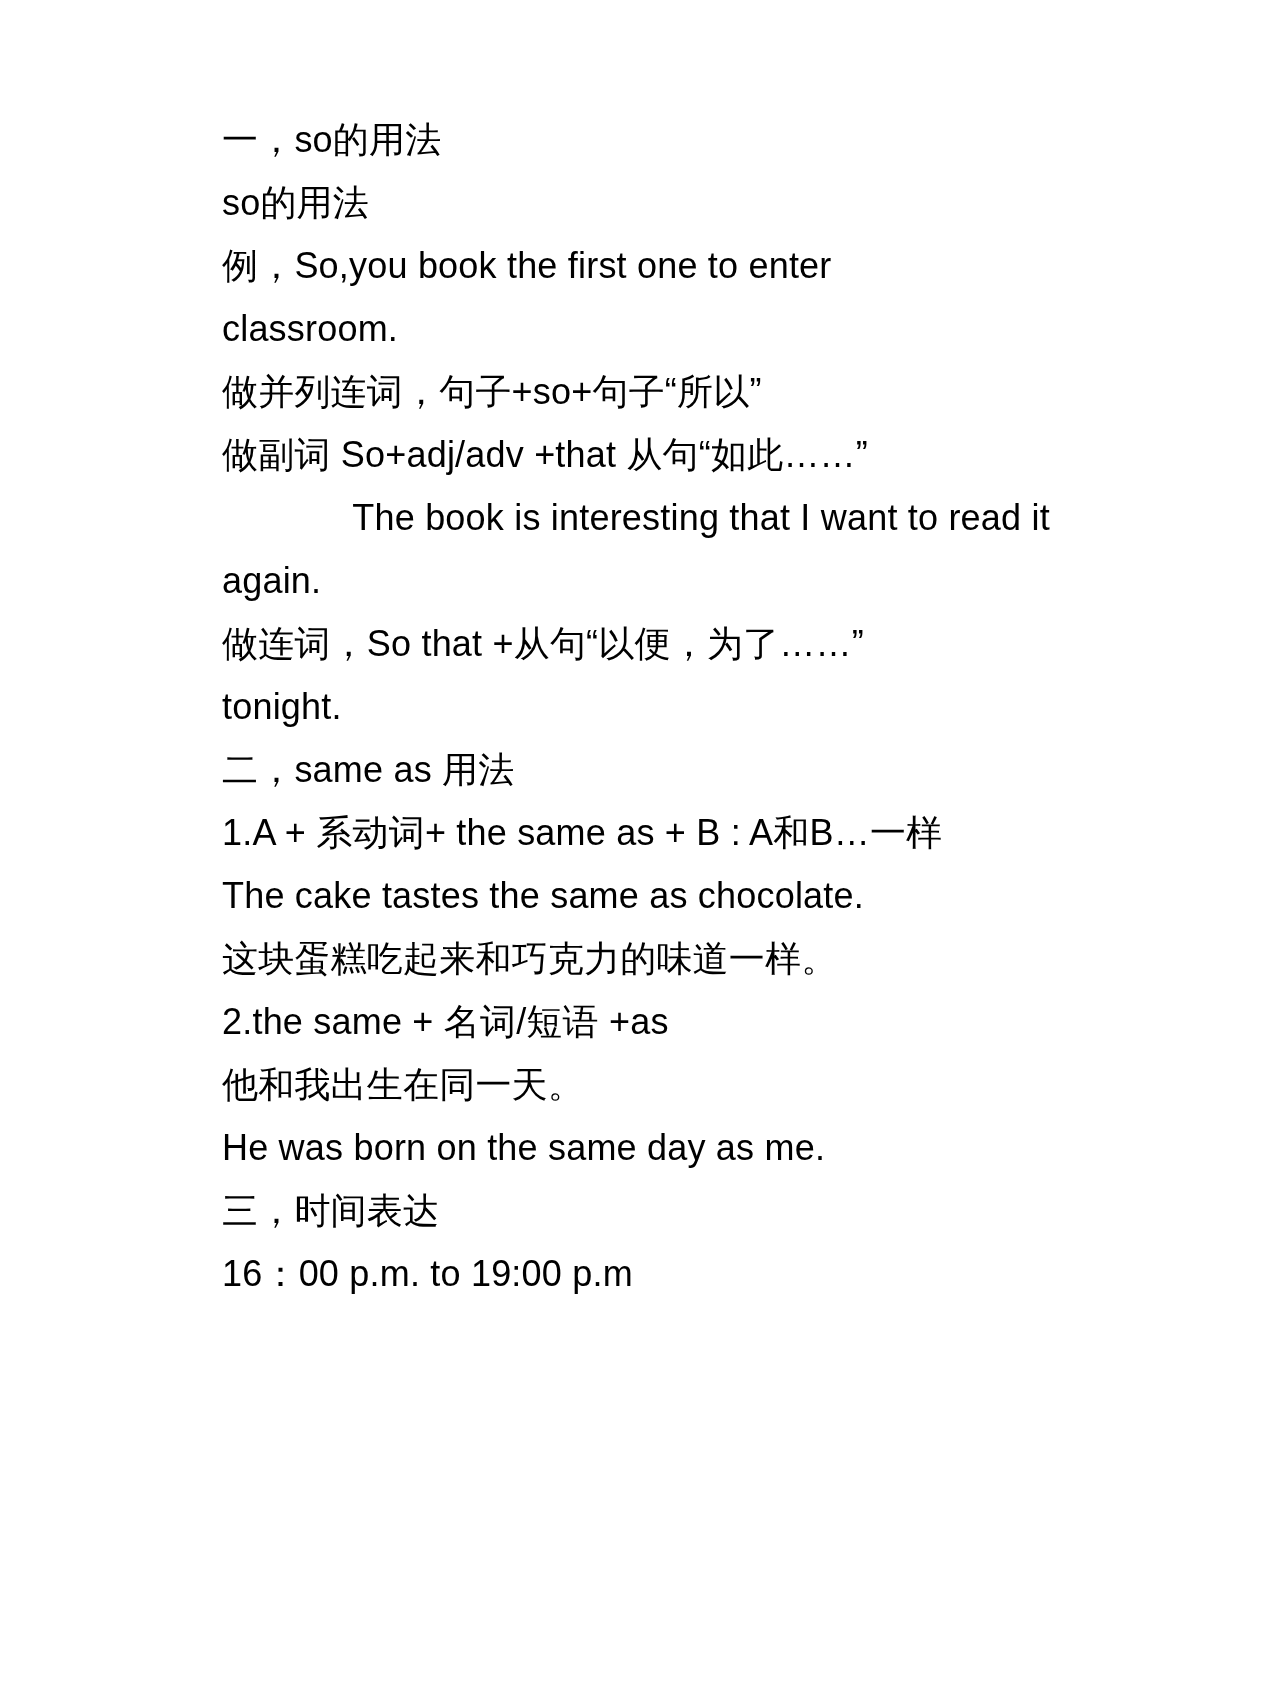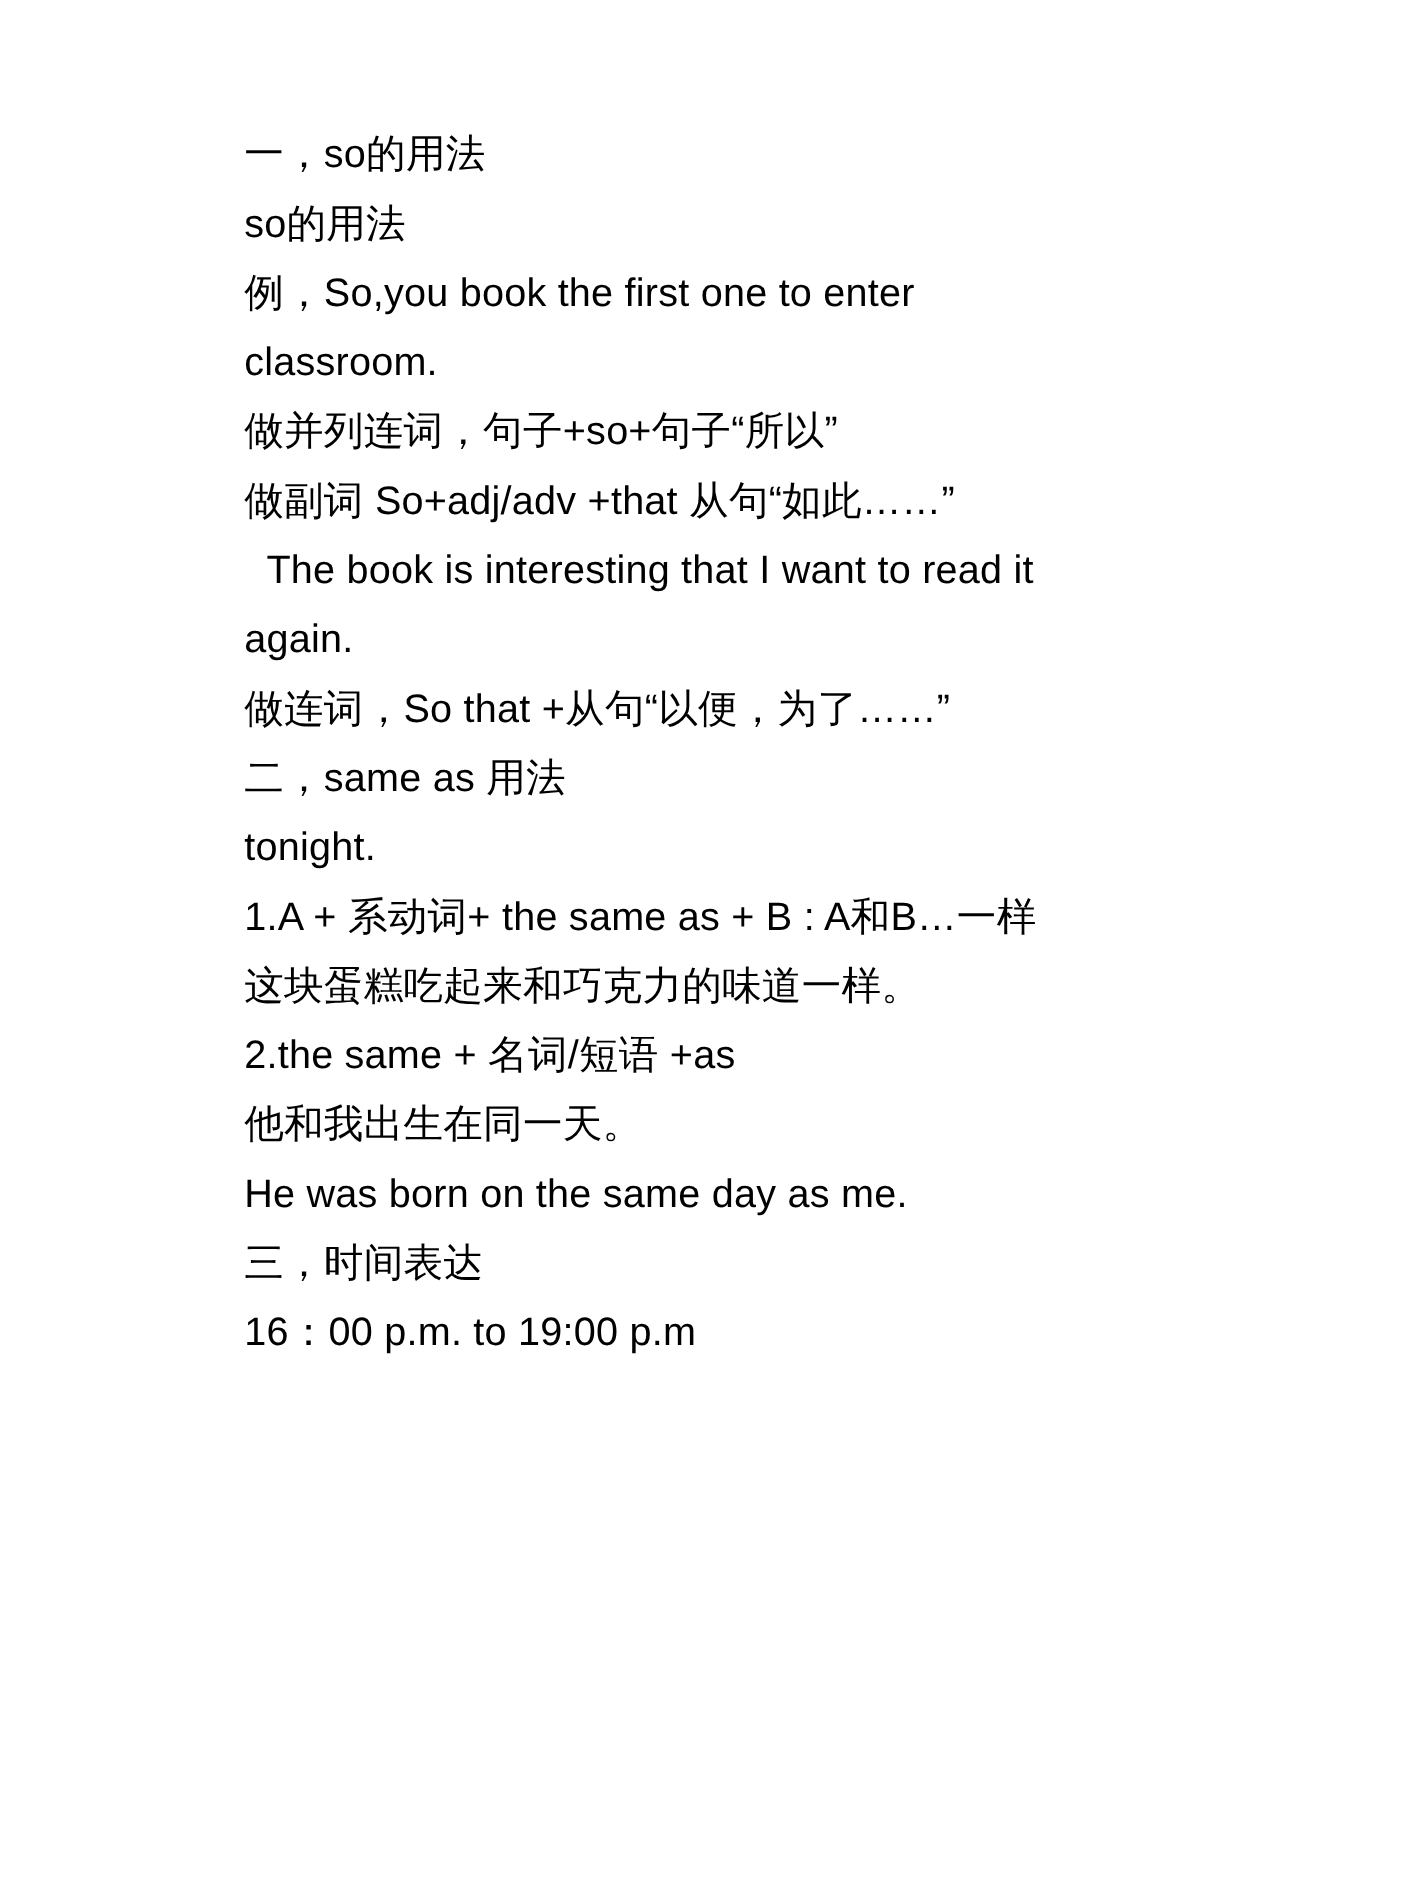--- a/index.html
+++ b/index.html
@@ -27,39 +27,41 @@
   .line {
     font-size: 36px;
     line-height: 63px;
     letter-spacing: 0.2px;
     white-space: pre-wrap;
     color: #000000;
     font-weight: 400;
   }
   .line.indent-sp {
     text-indent: 10px;
+    text-align: center;
   }
 </style>
 </head>
 <body>
 
 <div class="page">
   <div class="note-body">
     <div class="line">一，so的用法</div>
     <div class="line">so的用法</div>
     <div class="line">例，So,you book the first one to enter</div>
     <div class="line">classroom.</div>
     <div class="line">做并列连词，句子+so+句子“所以”</div>
     <div class="line">做副词 So+adj/adv +that 从句“如此……”</div>
     <div class="line indent-sp"> The book is interesting that I want to read it</div>
     <div class="line">again.</div>
     <div class="line">做连词，So that +从句“以便，为了……”</div>
+    <div class="line">tonight.</div>
     <div class="line">二，same as 用法</div>
-    <div class="line">tonight.</div>
     <div class="line">1.A + 系动词+ the same as + B : A和B…一样</div>
+    <div class="line">The cake tastes the same as chocolate.</div>
     <div class="line">这块蛋糕吃起来和巧克力的味道一样。</div>
     <div class="line">2.the same + 名词/短语 +as</div>
     <div class="line">他和我出生在同一天。</div>
     <div class="line">He was born on the same day as me.</div>
     <div class="line">三，时间表达</div>
     <div class="line">16：00 p.m. to 19:00 p.m</div>
   </div>
 </div>
 
 </body></html>

